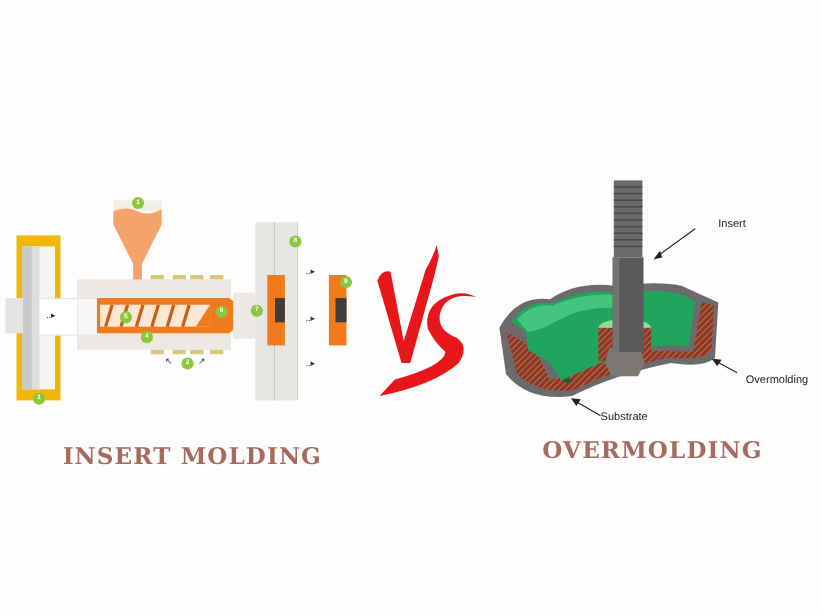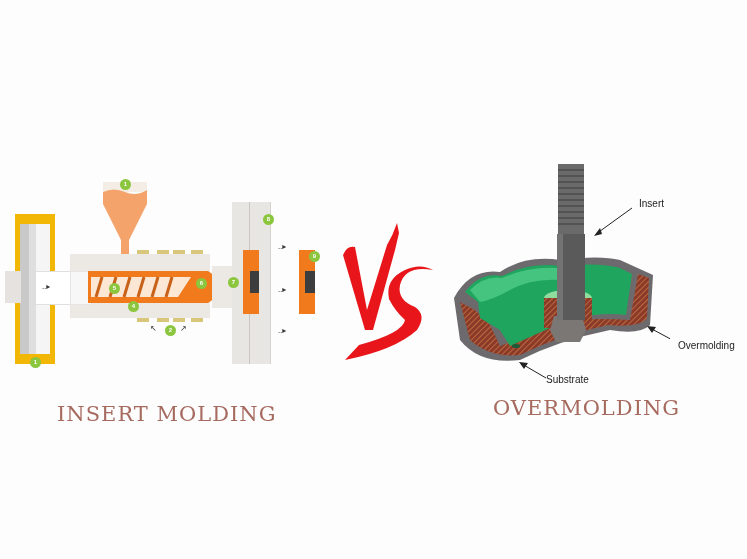--- a/index.html
+++ b/index.html
@@ -1,19 +1,19 @@
 <!DOCTYPE html>
 <html><head>
 <meta charset="utf-8">
 <style>
   html,body{margin:0;padding:0;}
   body{width:747px;height:559px;background:#fdfdfd;position:relative;overflow:hidden;font-family:"Liberation Sans",sans-serif;}
   .abs{position:absolute;}
   .badge{position:absolute;width:11px;height:11px;border-radius:50%;background:#8cc63f;color:#fff;font-size:6px;line-height:11px;text-align:center;font-weight:bold;}
-  .title{position:absolute;font-family:"DejaVu Serif","Liberation Serif",serif;font-weight:normal;letter-spacing:1px;}
+  .title{position:absolute;font-family:"DejaVu Serif","Liberation Serif",serif;font-weight:bold;letter-spacing:1px;}
   .label{position:absolute;font-family:"Liberation Sans",sans-serif;font-size:10px;color:#222;}
   .arrow-sm{position:absolute;font-size:8px;color:#333;}
 </style>
 </head>
 <body>
 
 <div class="abs" style="left:0;top:170px;width:340px;height:200px;">
 
   <div class="abs" style="left:15px;top:44px;width:40px;height:150px;background:#f2b705;"></div>
   <div class="abs" style="left:20px;top:54px;width:30px;height:130px;background:#f5f5f5;"></div>
@@ -128,19 +128,19 @@
     <rect x="117" y="84" width="6" height="86" fill="#737373"></rect>
     <ellipse cx="76" cy="196" rx="4" ry="2" fill="#1d5a38"></ellipse>
 
     <line x1="192" y1="58" x2="156" y2="84" stroke="#222" stroke-width="1"></line>
     <path d="M154 86 L160 78 L162 84 Z" fill="#222"></path>
     <line x1="238" y1="193" x2="210" y2="178" stroke="#222" stroke-width="1"></line>
     <path d="M207 176 L216 177 L212 183 Z" fill="#222"></path>
     <line x1="106" y1="228" x2="82" y2="214" stroke="#222" stroke-width="1"></line>
     <path d="M79 212 L88 213 L84 219 Z" fill="#222"></path>
   </svg>
-  <span class="label" style="left:199px;top:48px;">Insert</span>
+  <span class="label" style="left:213px;top:48px;">Insert</span>
   <span class="label" style="left:238px;top:190px;">Overmolding</span>
   <span class="label" style="left:106px;top:224px;text-align:center;">Substrate</span>
 </div>
 
 <div class="title" style="left:57px;top:402px;font-size:21px;color:#a66a5f;">INSERT MOLDING</div>
 <div class="title" style="left:493px;top:396px;font-size:21px;color:#a66a5f;">OVERMOLDING</div>
 
 </body></html>

